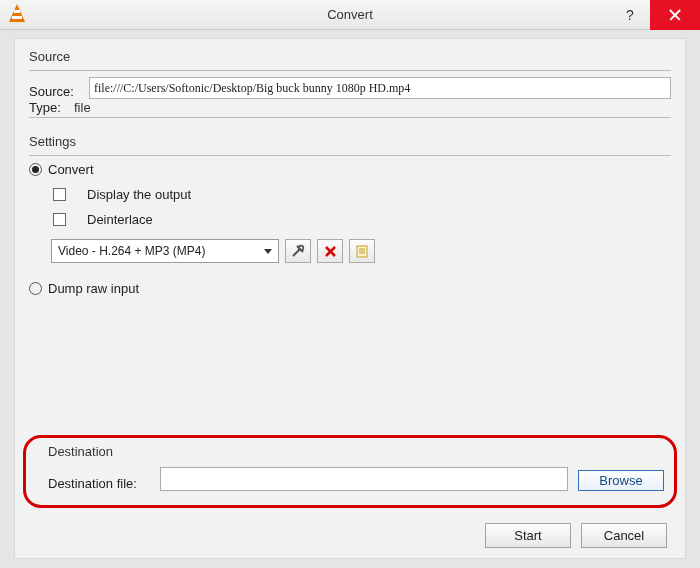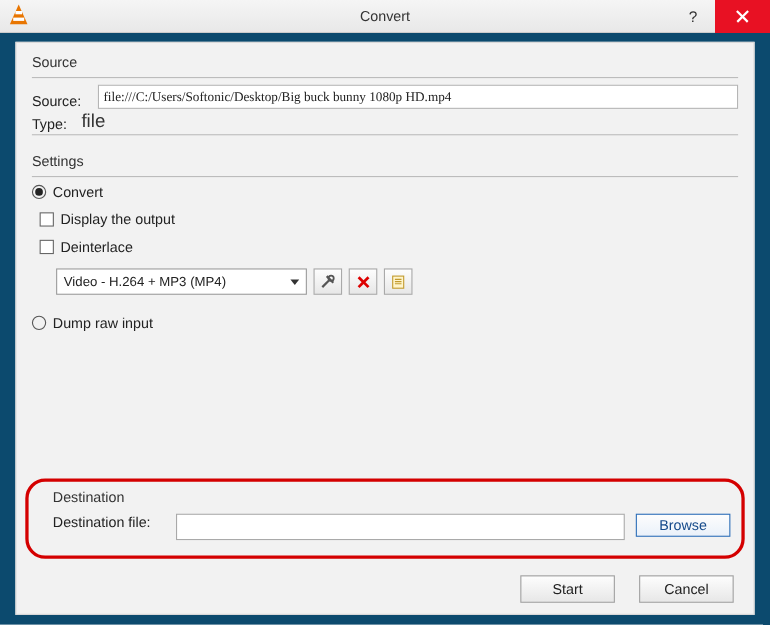--- a/index.html
+++ b/index.html
@@ -71,21 +71,21 @@
       content: '';
       position: absolute;
       width: 14px; height: 1.5px;
       background: #fff;
       top: 5px; left: -1px;
     }
     .close-x::before { transform: rotate(45deg); }
     .close-x::after { transform: rotate(-45deg); }
 
     .dialog-body {
-      background: #0c4a6e;
+      background: #e5e5e5;
       height: 538px;
       padding: 8px 14px;
     }
     .inner {
       background: #f2f2f2;
       border: 1px solid #d8d8d8;
       height: 521px;
       padding: 10px 14px 12px 14px;
       position: relative;
     }
@@ -114,21 +114,21 @@
       flex: 1;
       height: 22px;
       border: 1px solid #b5b5b5;
       background: #fff;
       padding: 0 4px;
       font-size: 12px;
       color: #222;
       font-family: Liberation Serif, serif;
     }
     .file-val {
-      font-size: 17px;
+      font-size: 13px;
       color: #333;
     }
 
     .settings-block { margin-top: 16px; }
 
     .radio-row, .check-row {
       display: flex;
       align-items: center;
       margin-bottom: 10px;
     }
@@ -143,21 +143,21 @@
       width: 7px; height: 7px;
       background: #222;
       border-radius: 50%;
     }
     .check-box {
       width: 13px; height: 13px;
       border: 1px solid #666;
       background: #fff;
       margin-right: 6px;
     }
-    .indent { margin-left: 7px; }
+    .indent { margin-left: 24px; gap: 15px; }
     .option-text { font-size: 13px; color: #222; }
 
     .profile-row {
       display: flex;
       align-items: center;
       margin-left: 22px;
       margin-top: 12px;
       margin-bottom: 18px;
     }
     .profile-label {
@@ -195,21 +195,21 @@
     .highlight-wrap {
       position: absolute;
       left: 8px; right: 8px;
       top: 396px;
       border: 3px solid #d40000;
       border-radius: 18px;
       padding: 6px 10px 14px 22px;
     }
     .dest-row {
       display: flex;
-      align-items: flex-start;
+      align-items: flex-end;
       margin-top: 8px;
     }
     .dest-label {
       font-size: 13px; color: #222;
       width: 112px;
     }
     .dest-input {
       flex: 1;
       height: 24px;
       border: 1px solid #a9a9a9;
@@ -225,21 +225,21 @@
       color: #154a8b;
       cursor: pointer;
       display: flex; align-items: center; justify-content: center;
     }
 
     .bottom-buttons {
       position: absolute;
       right: 18px;
       bottom: 10px;
       display: flex;
-      gap: 22px;
+      gap: 10px;
     }
     .dlgbtn {
       width: 86px; height: 25px;
       border: 1px solid #a0a0a0;
       background: linear-gradient(to bottom, #fdfdfd, #e7e7e7);
       font-size: 13px;
       color: #222;
       cursor: pointer;
       display: flex; align-items: center; justify-content: center;
     }

